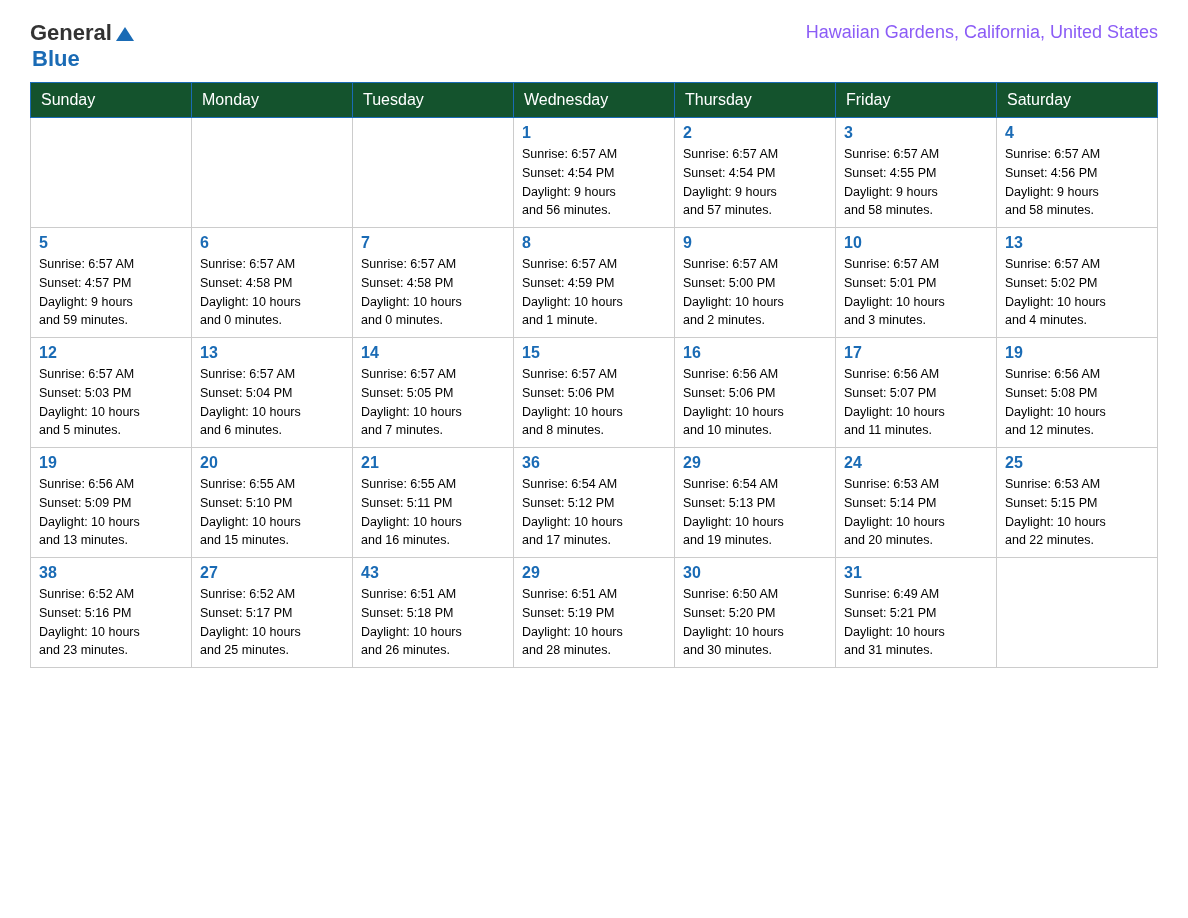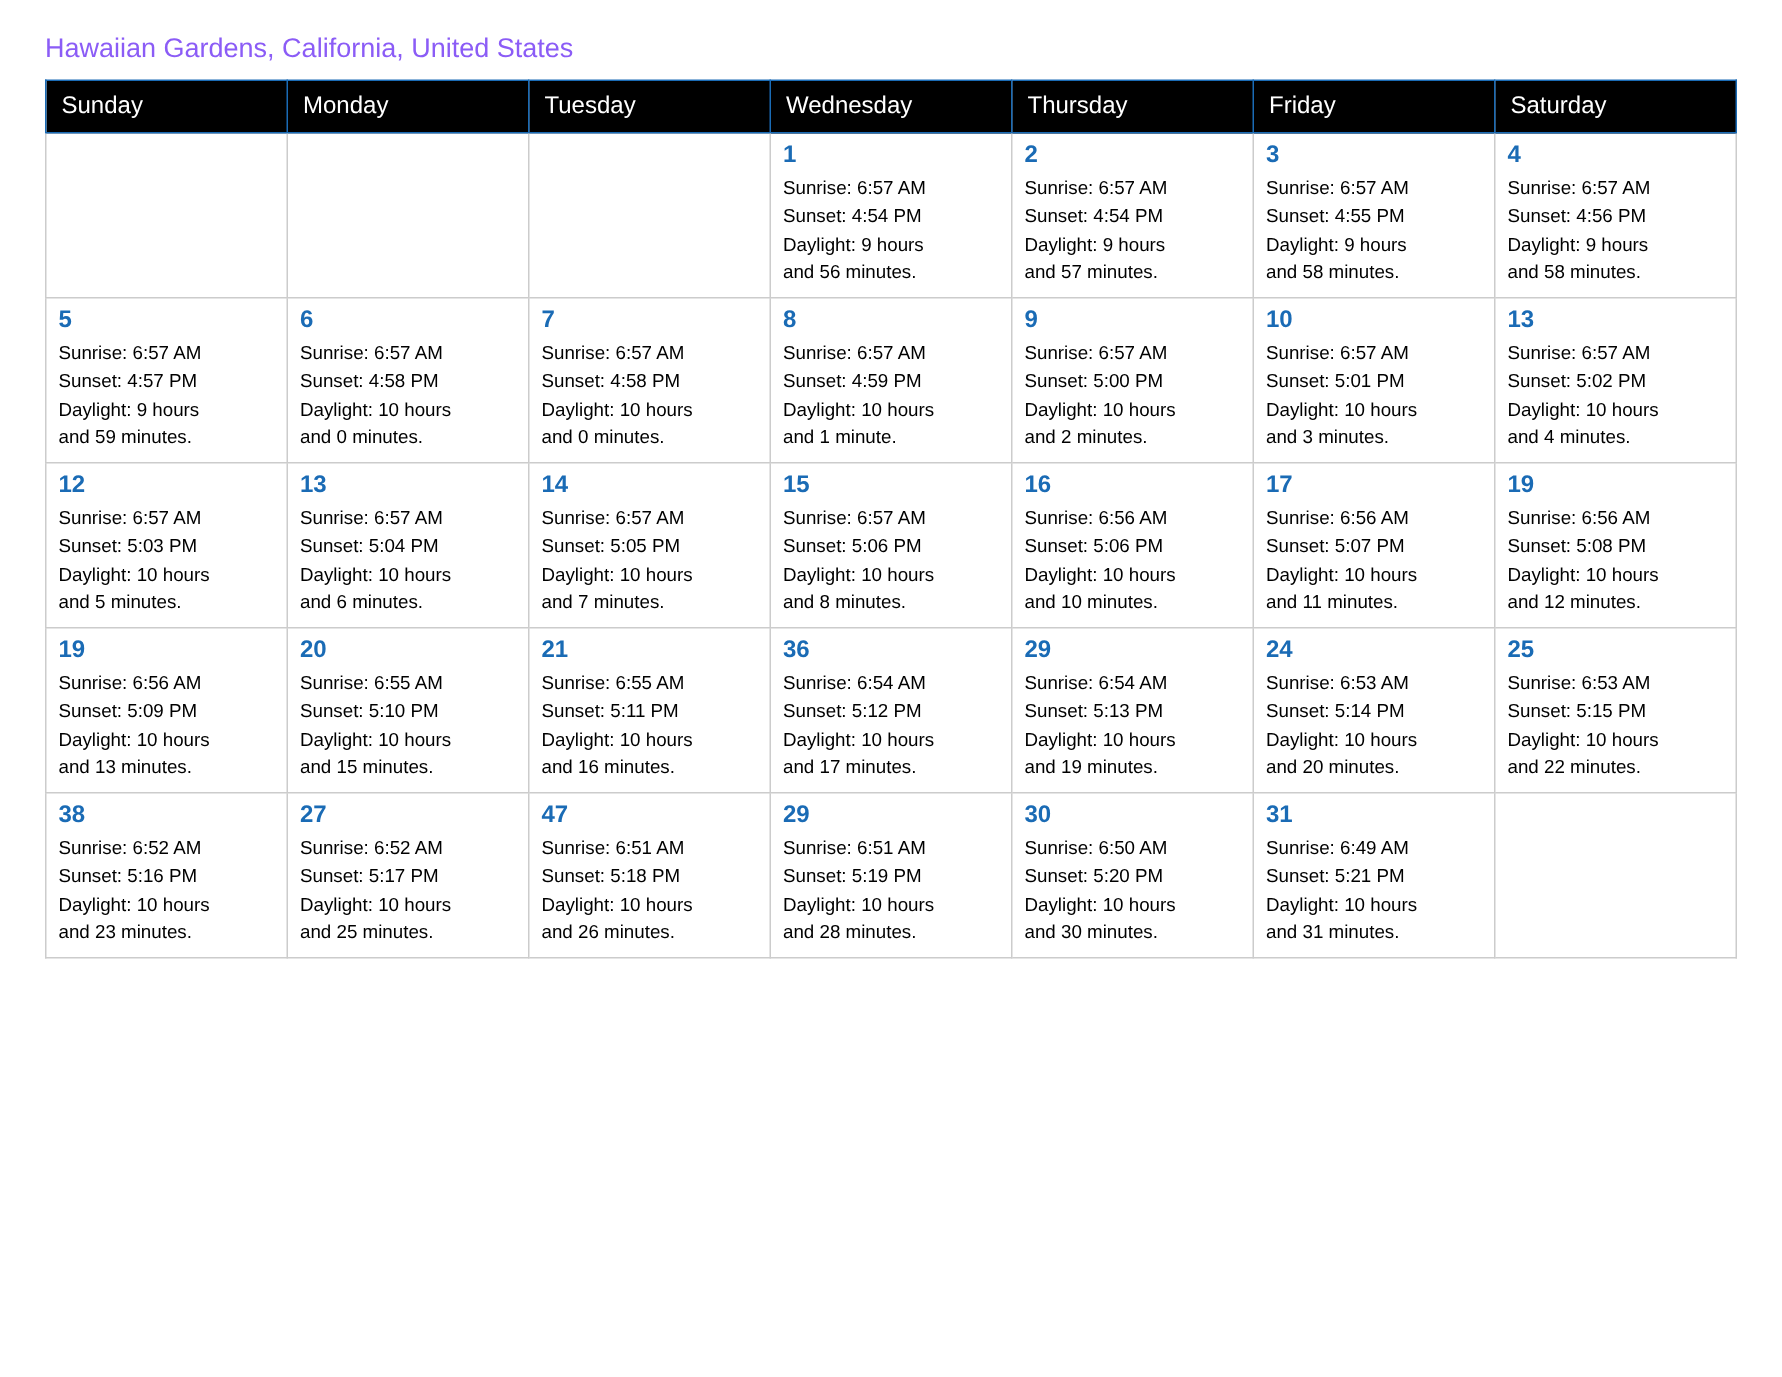--- a/index.html
+++ b/index.html
@@ -43,21 +43,21 @@
       font-size: 18px;
       color: #8b5cf6;
       margin-top: 2px;
     }
     .calendar {
       width: 100%;
       border-collapse: collapse;
       margin-top: 10px;
     }
     .calendar th {
-      background-color: #000000;
+      background-color: #14532d;
       color: #fff;
       font-size: 16px;
       font-weight: normal;
       padding: 8px 10px;
       text-align: left;
       border: 1px solid #1a6bb5;
     }
     .calendar td {
       border: 1px solid #ccc;
       vertical-align: top;
@@ -82,20 +82,31 @@
       background: #fff;
     }
     tr.week-row td {
       height: 110px;
     }
   </style>
 </head>
 <body>
 
 <div class="header-row">
+  <div class="logo">
+    <div style="display:flex; flex-direction:column; align-items:flex-end;">
+      <div style="display:flex; align-items:center;">
+        <span class="logo-text-general">General</span>
+        <div style="display:flex; flex-direction:column; align-items:center; margin-left:4px; margin-top:2px;">
+          <div style="width:0;height:0;border-left:9px solid transparent;border-right:9px solid transparent;border-bottom:14px solid #1a6bb5;"></div>
+        </div>
+      </div>
+      <span class="logo-text-blue" style="align-self:flex-start; margin-left:2px;">Blue</span>
+    </div>
+  </div>
   <div class="title-section">
     <div class="subtitle">Hawaiian Gardens, California, United States</div>
   </div>
 </div>
 
 <table class="calendar">
   <thead>
     <tr>
     <th>Sunday</th>
         <th>Monday</th>
@@ -221,21 +232,21 @@
       <tr class="week-row">
         <td>
           <span class="day-number">38</span>
           <div class="day-info">Sunrise: 6:52 AM<br>Sunset: 5:16 PM<br>Daylight: 10 hours<br>and 23 minutes.</div>
         </td>
         <td>
           <span class="day-number">27</span>
           <div class="day-info">Sunrise: 6:52 AM<br>Sunset: 5:17 PM<br>Daylight: 10 hours<br>and 25 minutes.</div>
         </td>
         <td>
-          <span class="day-number">47</span>
+          <span class="day-number">43</span>
           <div class="day-info">Sunrise: 6:51 AM<br>Sunset: 5:18 PM<br>Daylight: 10 hours<br>and 26 minutes.</div>
         </td>
         <td>
           <span class="day-number">29</span>
           <div class="day-info">Sunrise: 6:51 AM<br>Sunset: 5:19 PM<br>Daylight: 10 hours<br>and 28 minutes.</div>
         </td>
         <td>
           <span class="day-number">30</span>
           <div class="day-info">Sunrise: 6:50 AM<br>Sunset: 5:20 PM<br>Daylight: 10 hours<br>and 30 minutes.</div>
         </td>

